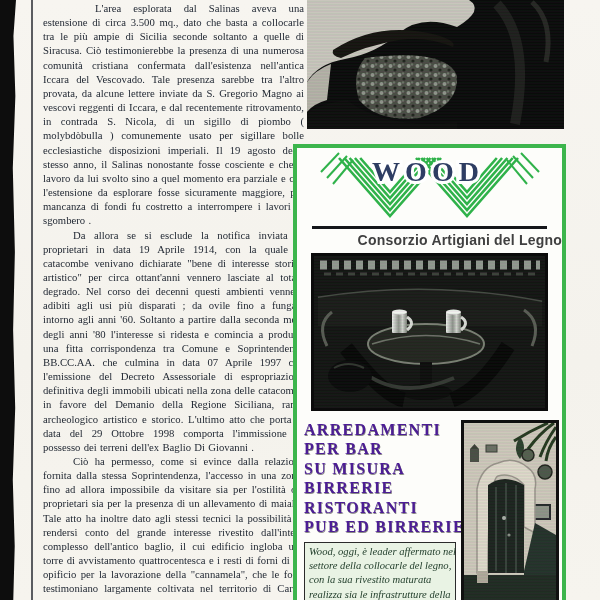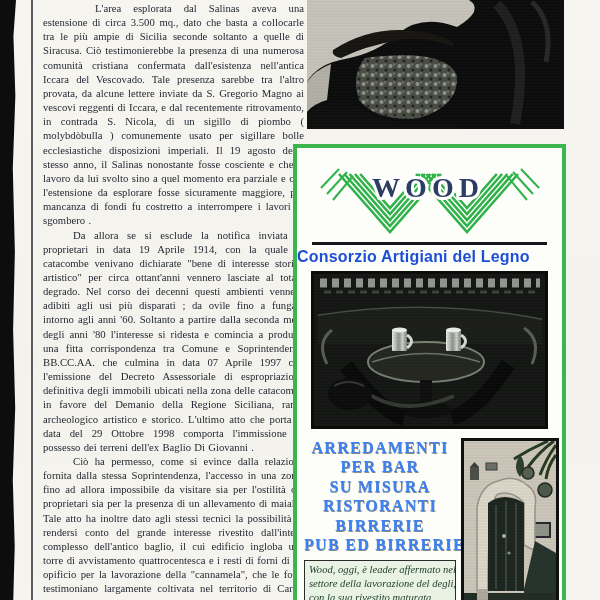--- a/index.html
+++ b/index.html
@@ -22,36 +22,36 @@
   }
   .article p{margin:0;text-indent:30px;}
   .article p.first{text-indent:52px;}
   
   .photo-top{position:absolute;left:307px;top:0;width:257px;height:129px;background:#0a0b0a;overflow:hidden;}
   
   .ad{
     position:absolute;left:293px;top:144px;width:265px;height:470px;
     border:4px solid #3cb54c;background:#fdfdfa;
   }
-  .logo{margin-top:18px;height:72px;}
+  .logo{margin-top:2px;height:72px;}
   .logo svg{display:block;margin:0 auto;}
   .divider{height:2.5px;background:#14161a;margin:4px 15px 3px 15px;}
   .subtitle{
-    text-align:left;font-family:"Liberation Sans",sans-serif;font-weight:bold;
-    font-size:16px;color:#1d4ed8;letter-spacing:.2px;
+    text-align:right;font-family:"Liberation Sans",sans-serif;font-weight:bold;
+    font-size:14px;color:#404040;letter-spacing:.2px;
   }
   .photo-bar{
     margin:5px auto 0;width:231px;height:152px;border:3px solid #0b0b0b;
     box-shadow:inset 0 0 0 2px #f0f0ea;background:#121412;position:relative;overflow:hidden;
   }
   .ad-lower{display:flex;margin:9px 3px 0 7px;gap:5px;align-items:flex-start;}
   .headline-block{width:152px;}
   .headline-line{
-    text-align:center;font-family:"Liberation Serif",serif;font-weight:bold;
-    font-size:16px;line-height:19.5px;letter-spacing:1.3px;color:#3b82f6;
+    font-family:"Liberation Serif",serif;font-weight:bold;
+    font-size:16px;line-height:19.5px;letter-spacing:1.3px;color:#4c1d95;
     text-shadow:.5px .5px 0 #8a8a86;white-space:nowrap;
   }
   .body-box{
     margin-top:5px;border:1.5px solid #2b2b2b;background:#e9f3e4;
     padding:2px 4px 3px;font-style:italic;font-size:10.6px;line-height:14.4px;color:#1d3a27;
   }
   .body-box span{display:block;white-space:nowrap;font-style:italic;}
   .photo-pub{width:92px;height:177px;border:3px solid #101010;background:#cdc8ba;position:relative;overflow:hidden;flex:none;}
   
   .scan::after{
@@ -164,26 +164,26 @@
         <ellipse cx="36" cy="120" rx="22" ry="16" fill="#0a0b0a"></ellipse>
         <path d="M20 112 q14 -8 30 0" stroke="#31352e" stroke-width="2" fill="none"></path>
       </svg>
     </div>
 
     <div class="ad-lower">
       <div class="headline-block">
         <div class="headline-line">ARREDAMENTI</div>
         <div class="headline-line">PER BAR</div>
         <div class="headline-line">SU MISURA</div>
+        <div class="headline-line">BIRRERIE</div>
         <div class="headline-line">RISTORANTI</div>
-        <div class="headline-line">BIRRERIE</div>
         <div class="headline-line">PUB ED BIRRERIE</div>
         <div class="body-box">
           <span>Wood, oggi, è leader affermato nel</span>
-          <span>settore della lavorazione del degli,</span>
+          <span>settore della collocarle del legno,</span>
           <span>con la sua rivestito maturata</span>
           <span>realizza sia le infrastrutture della</span>
 
         </div>
       </div>
 
       <div class="photo-pub scan">
         <svg width="92" height="177" viewBox="0 0 92 177">
           <rect width="92" height="177" fill="#cdc8ba"></rect>
           <path d="M90 0 q-14 10 -26 26 M92 4 q-10 14 -16 30 M84 0 q-18 8 -34 18 M92 14 q-8 10 -10 24" stroke="#25391f" stroke-width="3" fill="none"></path>

